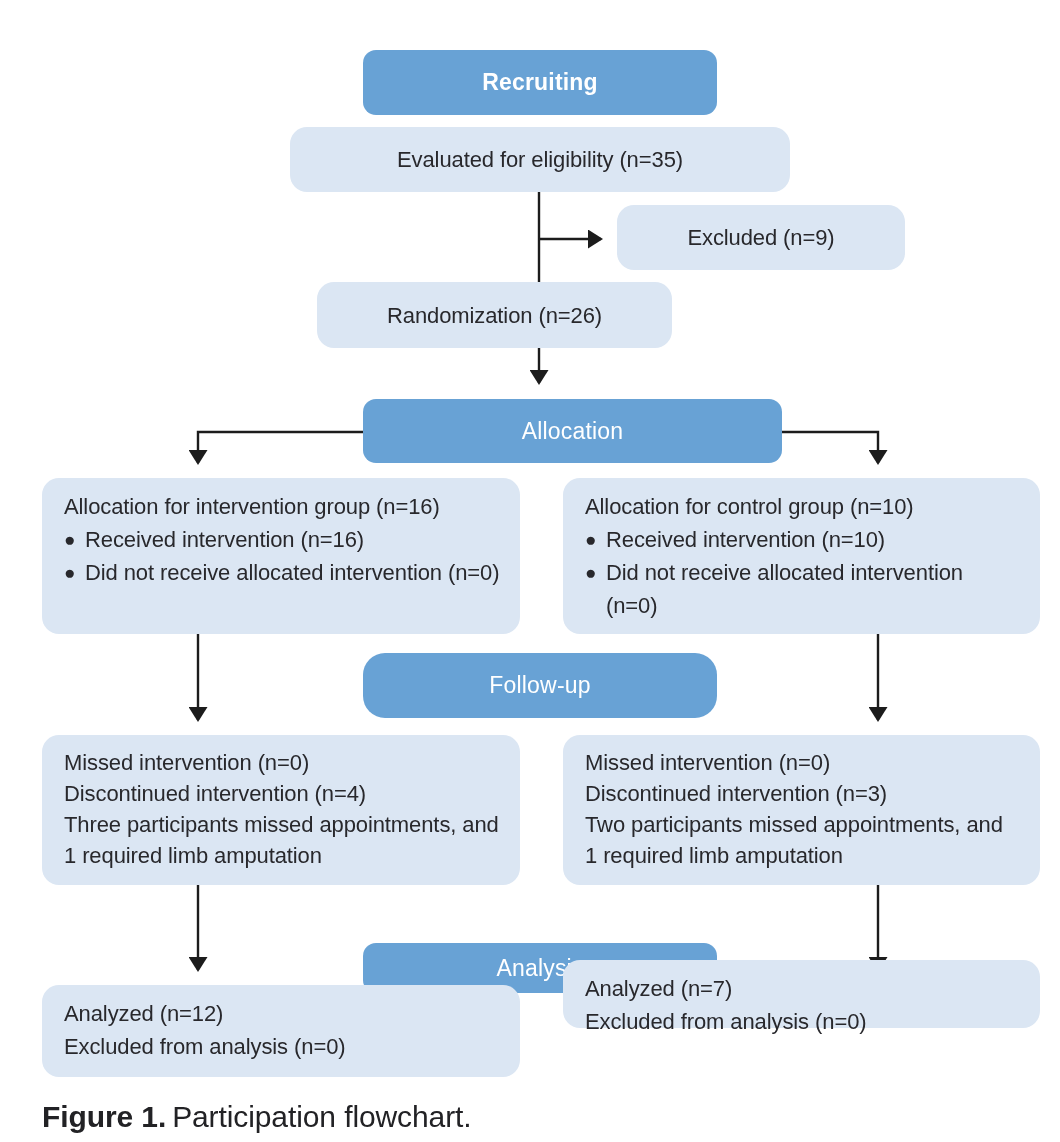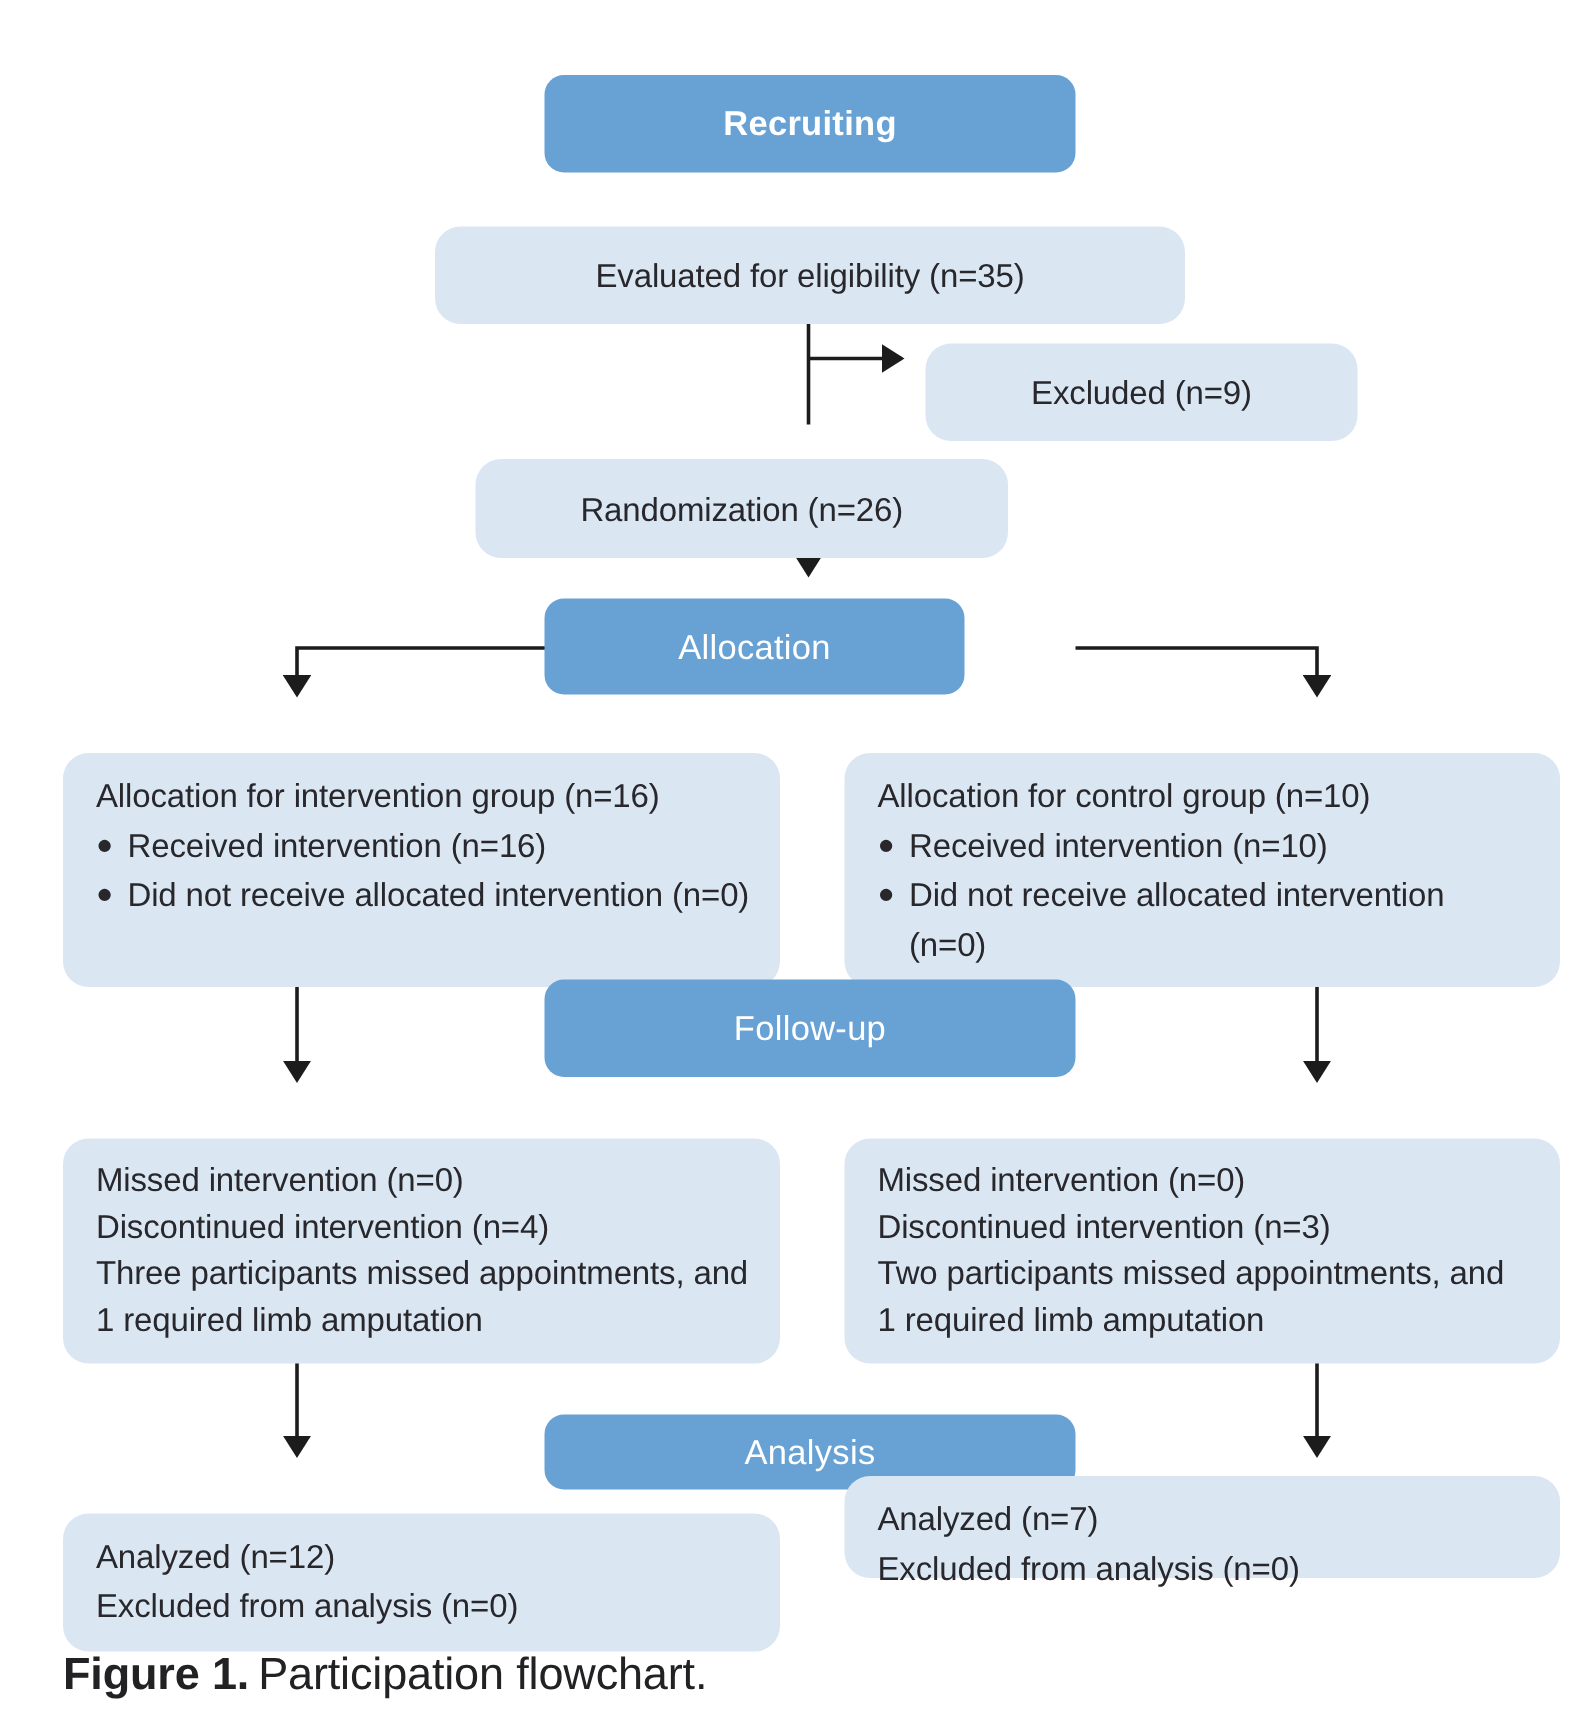--- a/index.html
+++ b/index.html
@@ -32,21 +32,20 @@
     letter-spacing:.2px;
   }
   .ibox {
     position:absolute;
     background:var(--box-blue,#dbe6f3);
     color:var(--text-color,#28282c);
     border-radius:17px;
     font-size:22px;
     letter-spacing:-0.1px;
     line-height:33px;
-    margin-top:24px;
   }
   .center { display:flex; align-items:center; justify-content:center; text-align:center; }
   .pad { padding:12px 20px 12px 22px; }
   .tight { line-height:31px; padding-top:12px; padding-bottom:12px; }
   .bullet { display:flex; }
   .dot { width:21px; flex:0 0 21px; font-size:19px; }
   .caption {
     position:absolute;
     left:42px; top:1100px;
     font-size:30px;
@@ -86,21 +85,21 @@
   </svg>
 
   <div class="hbox" style="left:363px; top:50px; width:354px; height:65px;font-weight:bold;">Recruiting</div>
 
   <div class="ibox center" style="left:290px; top:127px; width:500px; height:65px;">Evaluated for eligibility (n=35)</div>
 
   <div class="ibox center" style="left:617px; top:205px; width:288px; height:65px;">Excluded (n=9)</div>
 
   <div class="ibox center" style="left:317px; top:282px; width:355px; height:66px;">Randomization (n=26)</div>
 
-  <div class="hbox" style="left:363px; top:399px; width:280px; height:64px;">Allocation</div>
+  <div class="hbox" style="left:363px; top:399px; width:419px; height:64px;">Allocation</div>
 
   <div class="ibox pad" style="left:42px; top:478px; width:478px; height:156px;">
     <div>Allocation for intervention group (n=16)</div>
     <div class="bullet">
       <span class="dot">●</span>
       <span>Received intervention (n=16)</span>
     </div>
     <div class="bullet">
       <span class="dot">●</span>
       <span>Did not receive allocated intervention (n=0)</span>
@@ -112,21 +111,21 @@
     <div class="bullet">
       <span class="dot">●</span>
       <span>Received intervention (n=10)</span>
     </div>
     <div class="bullet">
       <span class="dot">●</span>
       <span>Did not receive allocated intervention (n=0)</span>
     </div>
   </div>
 
-  <div class="hbox" style="left:363px; top:653px; width:354px; height:65px;">Follow-up</div>
+  <div class="hbox" style="left:363px; top:653px; width:354px; height:65px;border-radius:22px;">Follow-up</div>
 
   <div class="ibox pad tight" style="left:42px; top:735px; width:478px; height:150px;">
     <div>Missed intervention (n=0)</div>
     <div>Discontinued intervention (n=4)</div>
     <div>Three participants missed appointments, and 1 required limb amputation</div>
   </div>
 
   <div class="ibox pad tight" style="left:563px; top:735px; width:477px; height:150px;">
     <div>Missed intervention (n=0)</div>
     <div>Discontinued intervention (n=3)</div>

